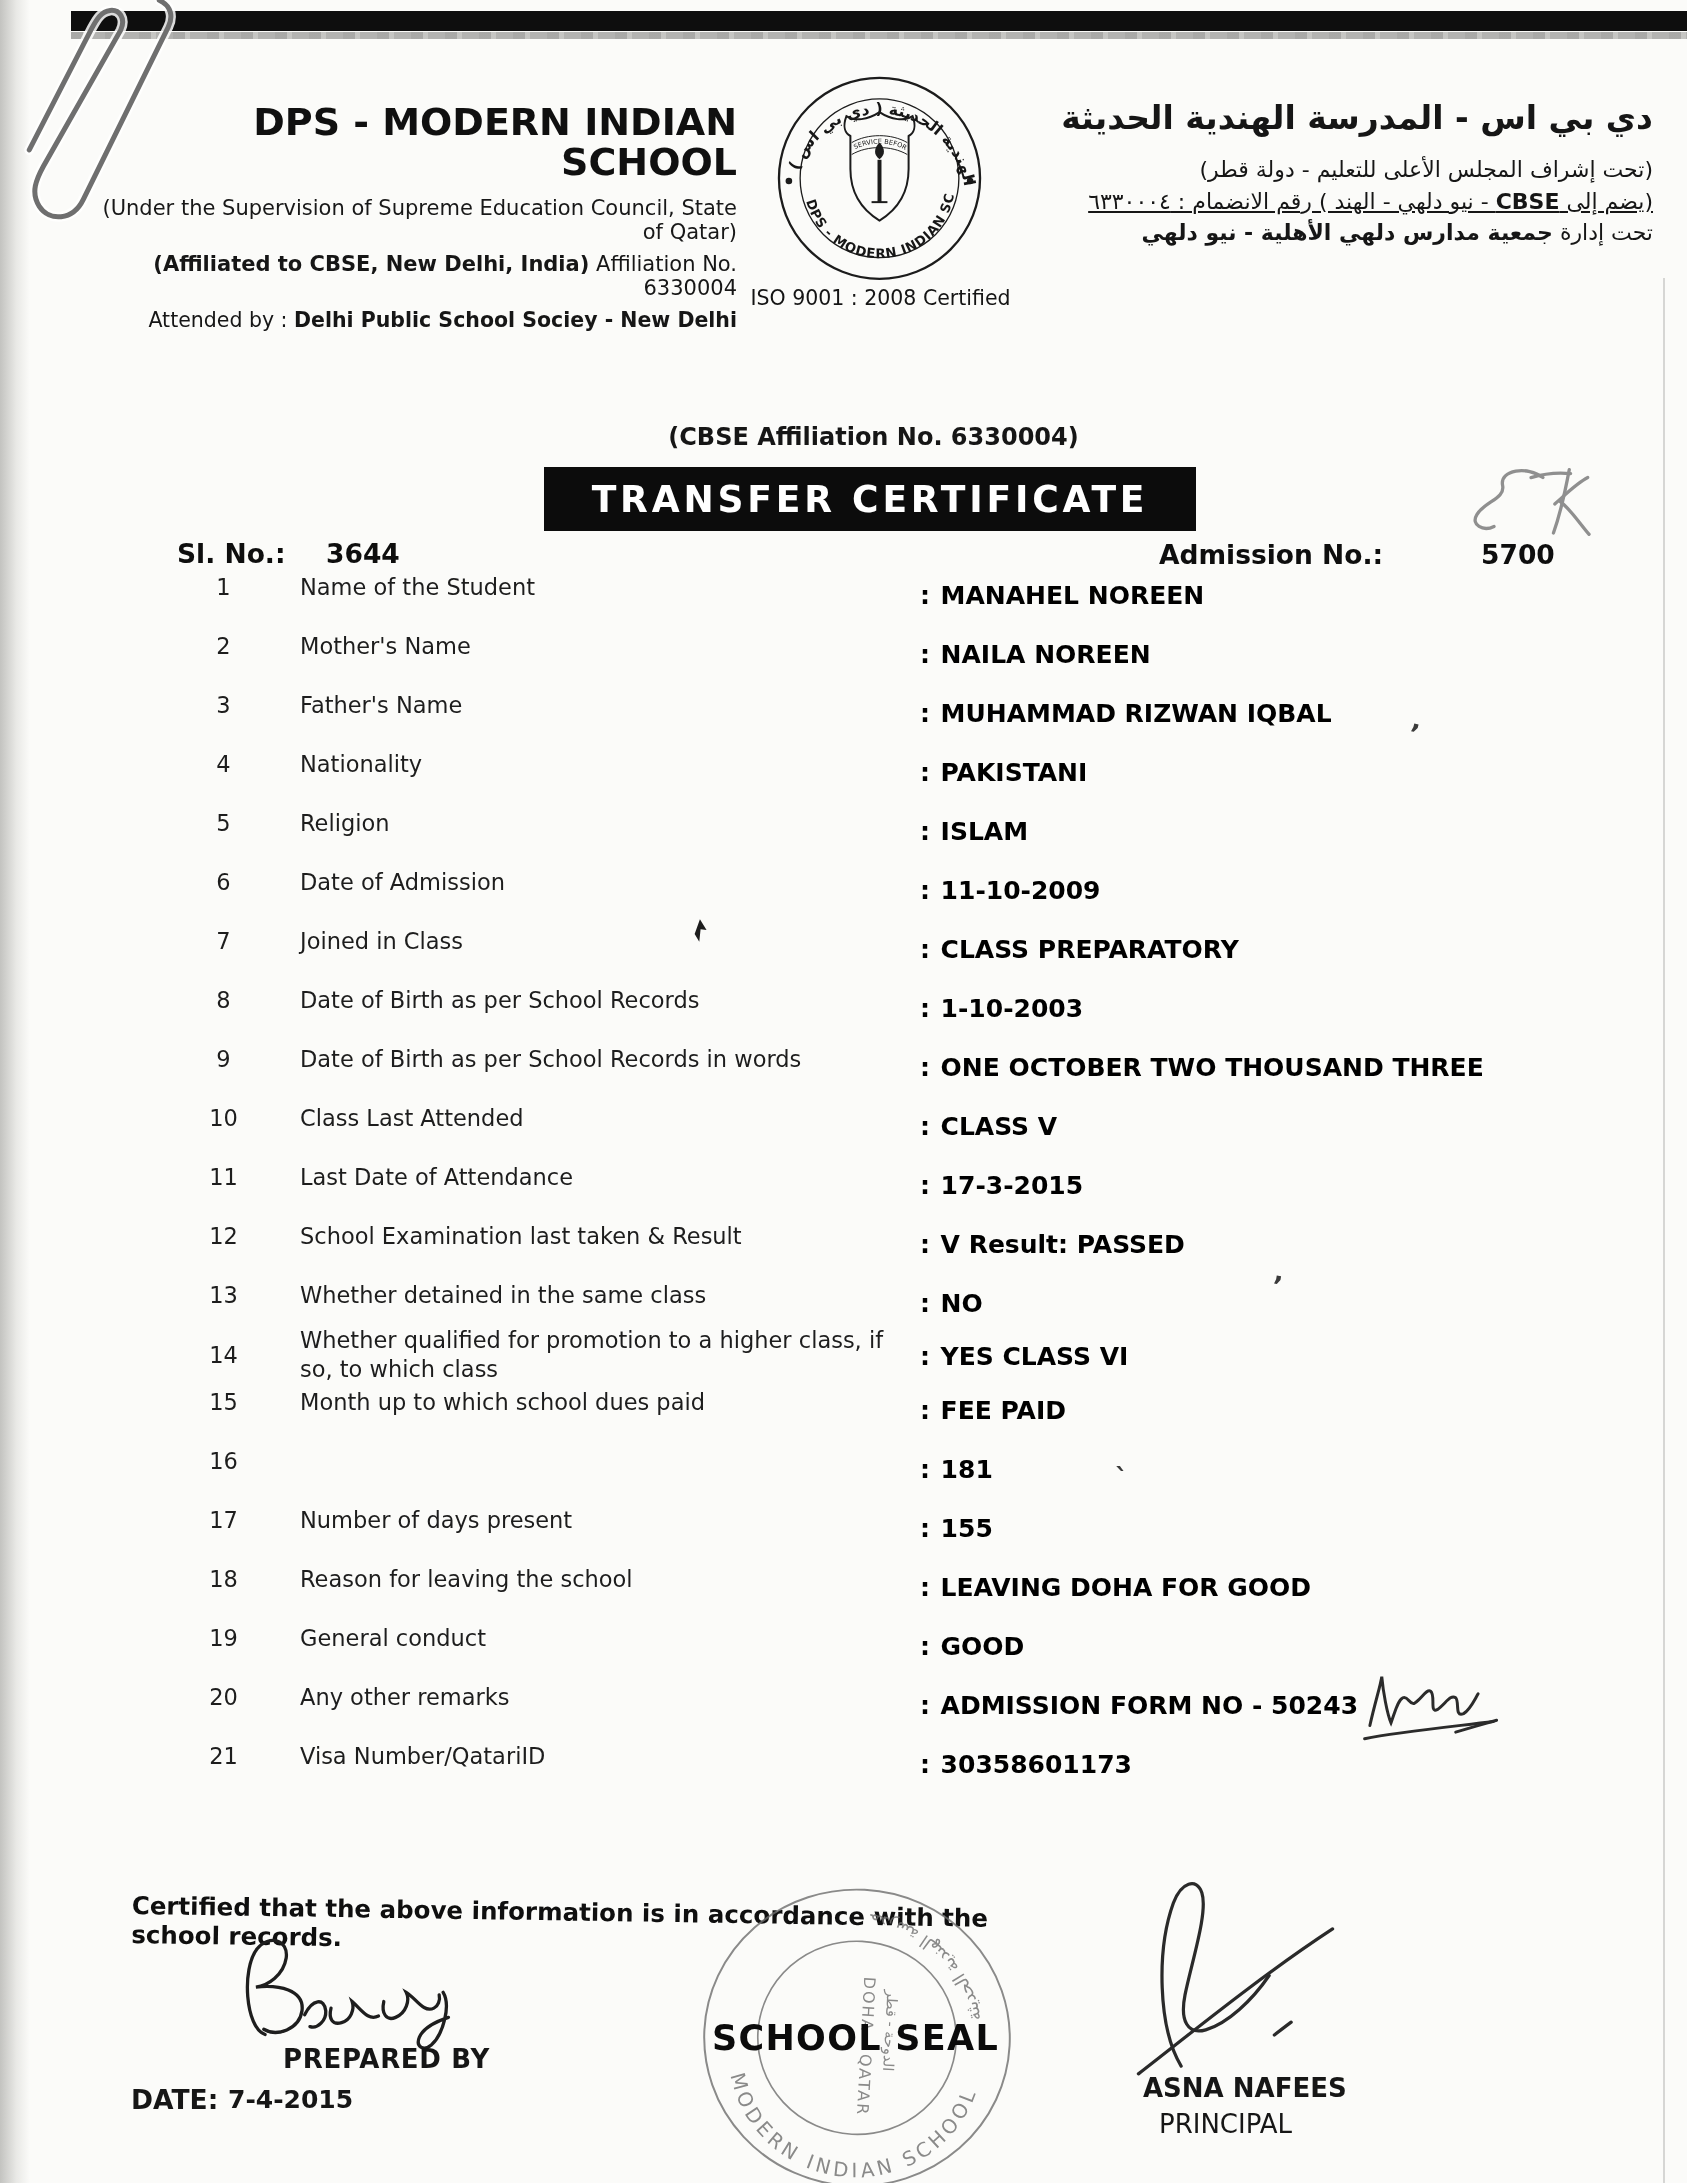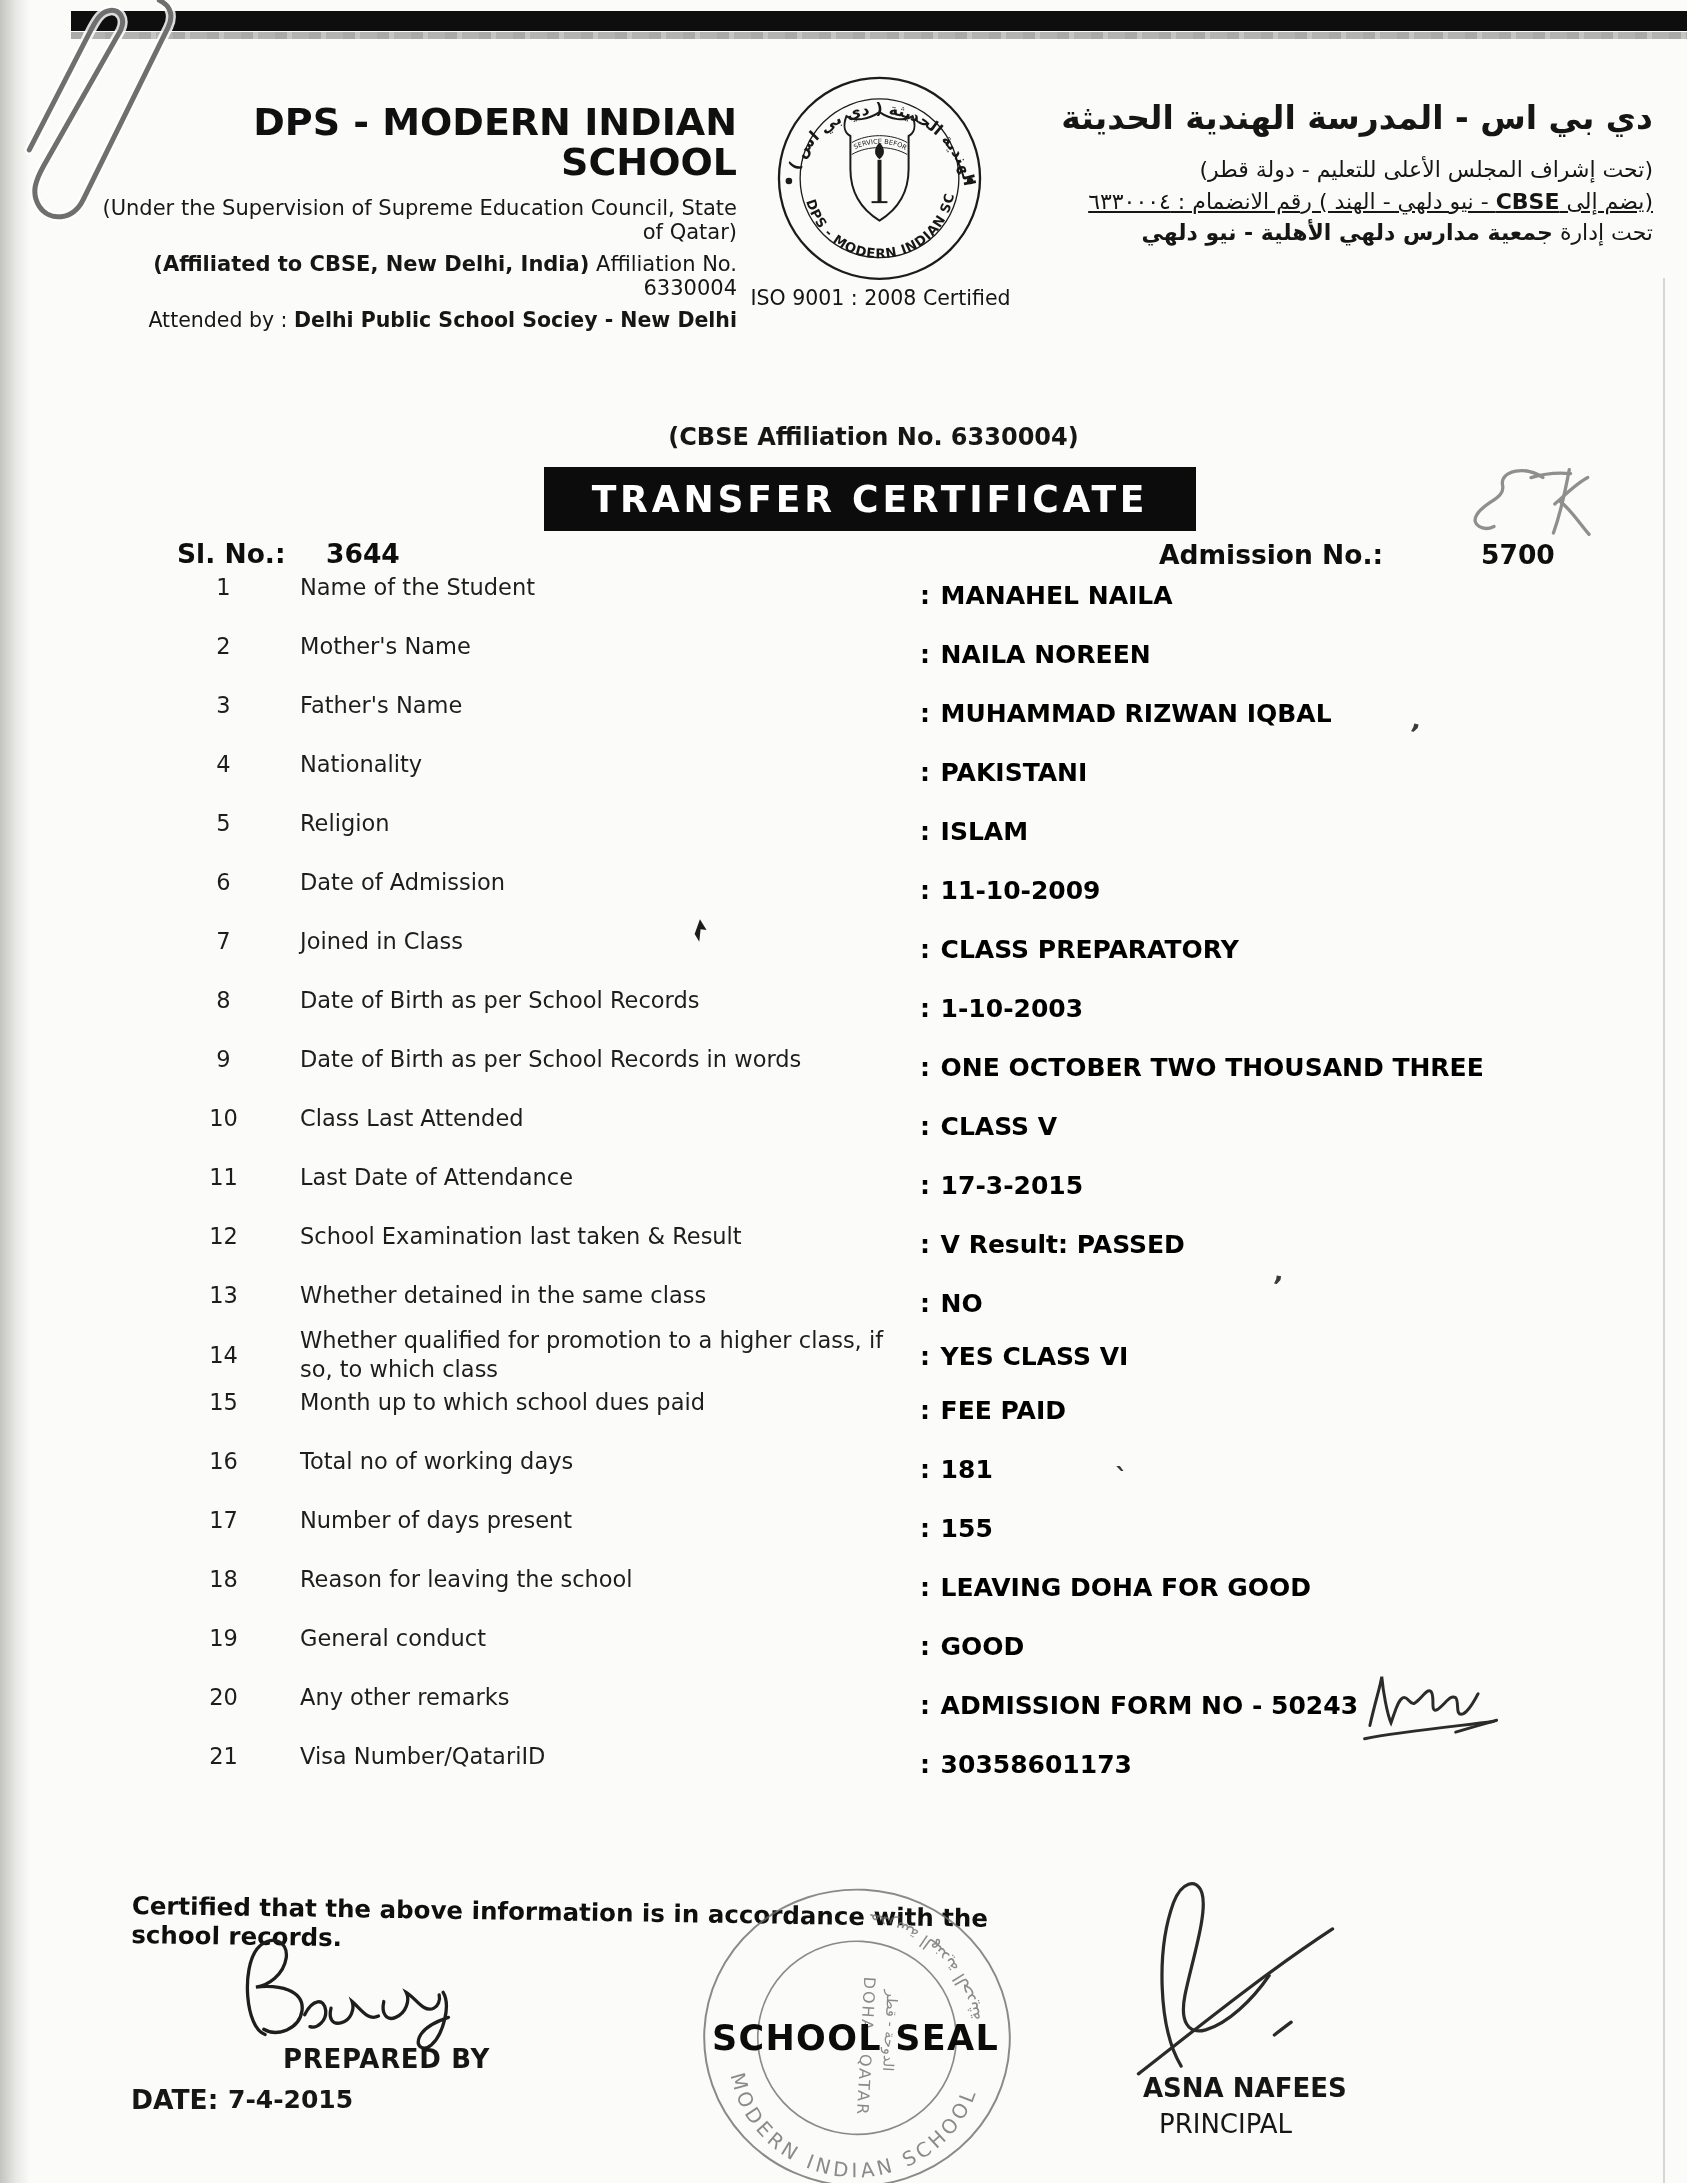--- a/index.html
+++ b/index.html
@@ -122,21 +122,21 @@
 <div class="abs serial" style="left:326px;top:538px;">3644</div>
 <div class="abs serial" style="left:1159px;top:539px;">Admission No.:</div>
 <div class="abs serial" style="left:1481px;top:539px;">5700</div>
 
 <div class="abs" id="items">
     <div class="row">
     <span class="no">1</span>
     <span class="label">Name of the Student</span>
     <span class="val-group">
       <span class="colon">:</span>
-      <span class="value">MANAHEL NAILA</span>
+      <span class="value">MANAHEL NOREEN</span>
     </span>
   </div>
     <div class="row">
     <span class="no">2</span>
     <span class="label">Mother's Name</span>
     <span class="val-group">
       <span class="colon">:</span>
       <span class="value">NAILA NOREEN</span>
     </span>
   </div>
@@ -239,21 +239,20 @@
     <div class="row">
     <span class="no">15</span>
     <span class="label">Month up to which school dues paid</span>
     <span class="val-group">
       <span class="colon">:</span>
       <span class="value">FEE PAID</span>
     </span>
   </div>
     <div class="row">
     <span class="no">16</span>
-    <span class="label">Total no of working days</span>
     <span class="val-group">
       <span class="colon">:</span>
       <span class="value">181</span>
     </span>
   </div>
     <div class="row">
     <span class="no">17</span>
     <span class="label">Number of days present</span>
     <span class="val-group">
       <span class="colon">:</span>

